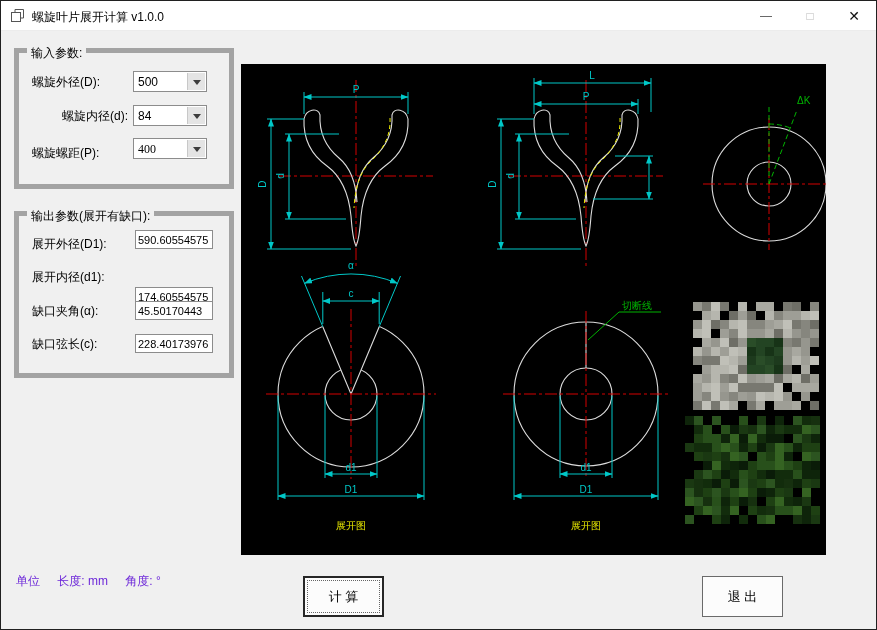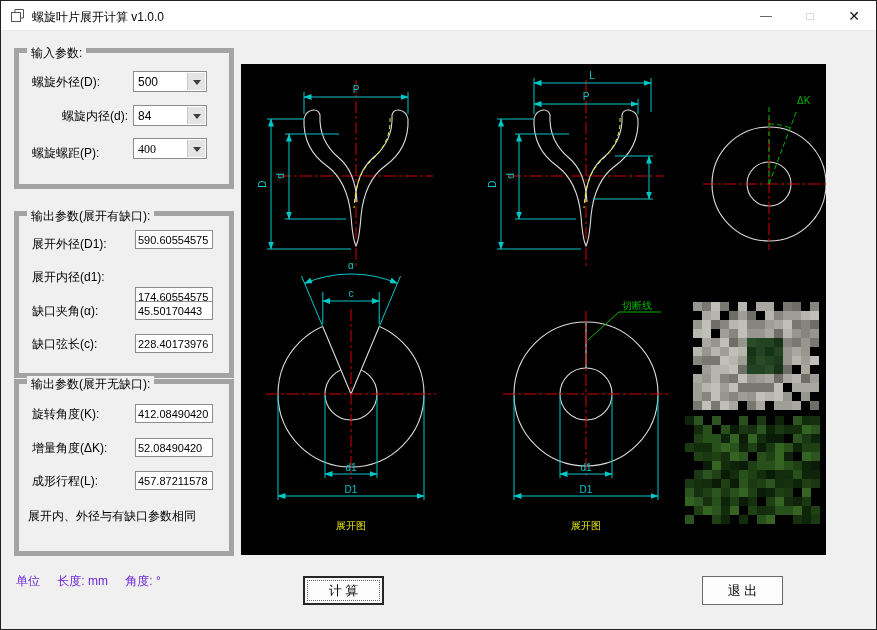--- a/index.html
+++ b/index.html
@@ -24,21 +24,21 @@
   .combo-val{position:absolute;left:4px;top:3px;font-size:12px;color:#000000;}
   .combo-btn{position:absolute;top:1px;right:1px;bottom:1px;width:17px;background:#e4e4e4;border-left:1px solid #c8c8c8;
              display:flex;align-items:center;justify-content:center;}
   .tri{width:0;height:0;border:4px solid transparent;border-top:5px solid #3c3c3c;margin-top:5px;}
   
   .fld{position:absolute;left:116px;width:78px;height:19px;border:1px solid #8c8c8c;background:#fff;color:#000;
        font-size:11px;font-family:"Liberation Sans","DejaVu Sans",sans-serif;padding:0 1px 0 2px;box-sizing:border-box;}
   
   .units{position:absolute;left:15px;top:572px;font-size:12px;color:#6d28d9;white-space:nowrap;}
   .units span{margin-right:14px;}
-  .btn{position:absolute;top:575px;width:81px;height:29px;background:#fcfcfc;border:1px solid #6a6a6a;
+  .btn{position:absolute;top:575px;width:81px;height:41px;background:#fcfcfc;border:1px solid #6a6a6a;
        font-size:13px;color:#000;font-family:"Liberation Sans","DejaVu Sans",sans-serif;padding:3px;}
   .btn.default{border:1px solid #262626;box-shadow:inset 0 0 0 1px #262626;outline:1px dotted #666;outline-offset:-5px;}
   
   .drawing{position:absolute;left:240px;top:63px;width:585px;height:491px;background:#000;}
   .drawing svg{display:block;}
   .drawing text{font-family:"Liberation Sans","DejaVu Sans",sans-serif;font-size:10px;}
   .sW{stroke:#dcdcdc;stroke-width:1.1;fill:none;}
   .sR{stroke:#d40000;stroke-width:1;stroke-dasharray:12 3 3 3;fill:none;}
   .sC{stroke:#00c8c8;stroke-width:1;fill:none;}
   .sY{stroke:#e8e800;stroke-width:1;stroke-dasharray:4 3;fill:none;}
@@ -98,30 +98,20 @@
     <label class="lbl" style="top:20px;">展开外径(D1):</label>
     <input class="fld" style="top: 14px;" readonly="" value="590.60554575">
     <label class="lbl" style="top:53px;">展开内径(d1):</label>
     <input class="fld" style="top: 51px; margin-top: 20px;" readonly="" value="174.60554575">
     <label class="lbl" style="top:87px;">缺口夹角(α):</label>
     <input class="fld" style="top: 85px;" readonly="" value="45.50170443">
     <label class="lbl" style="top:120px;">缺口弦长(c):</label>
     <input class="fld" style="top: 118px;" readonly="" value="228.40173976">
   </div>
 
-  <div class="grp" style="left:13px;top:378px;width:210px;height:167px;">
-    <span class="grp-title">输出参数(展开无缺口):</span>
-    <label class="lbl" style="top:22px;">旋转角度(K):</label>
-    <input class="fld" style="top: 20px;" readonly="" value="412.08490420">
-    <label class="lbl" style="top:56px;">增量角度(ΔK):</label>
-    <input class="fld" style="top: 54px;" readonly="" value="52.08490420">
-    <label class="lbl" style="top:89px;">成形行程(L):</label>
-    <input class="fld" style="top: 87px;" readonly="" value="457.87211578">
-    <span class="note" style="top:124px;">展开内、外径与有缺口参数相同</span>
-  </div>
 
   <div class="units">
     <span>单位</span>
     <span>长度: mm</span>
     <span>角度: °</span>
   </div>
 
   <div class="drawing">
     <svg width="585" height="491" viewBox="0 0 585 491">
       <defs>

